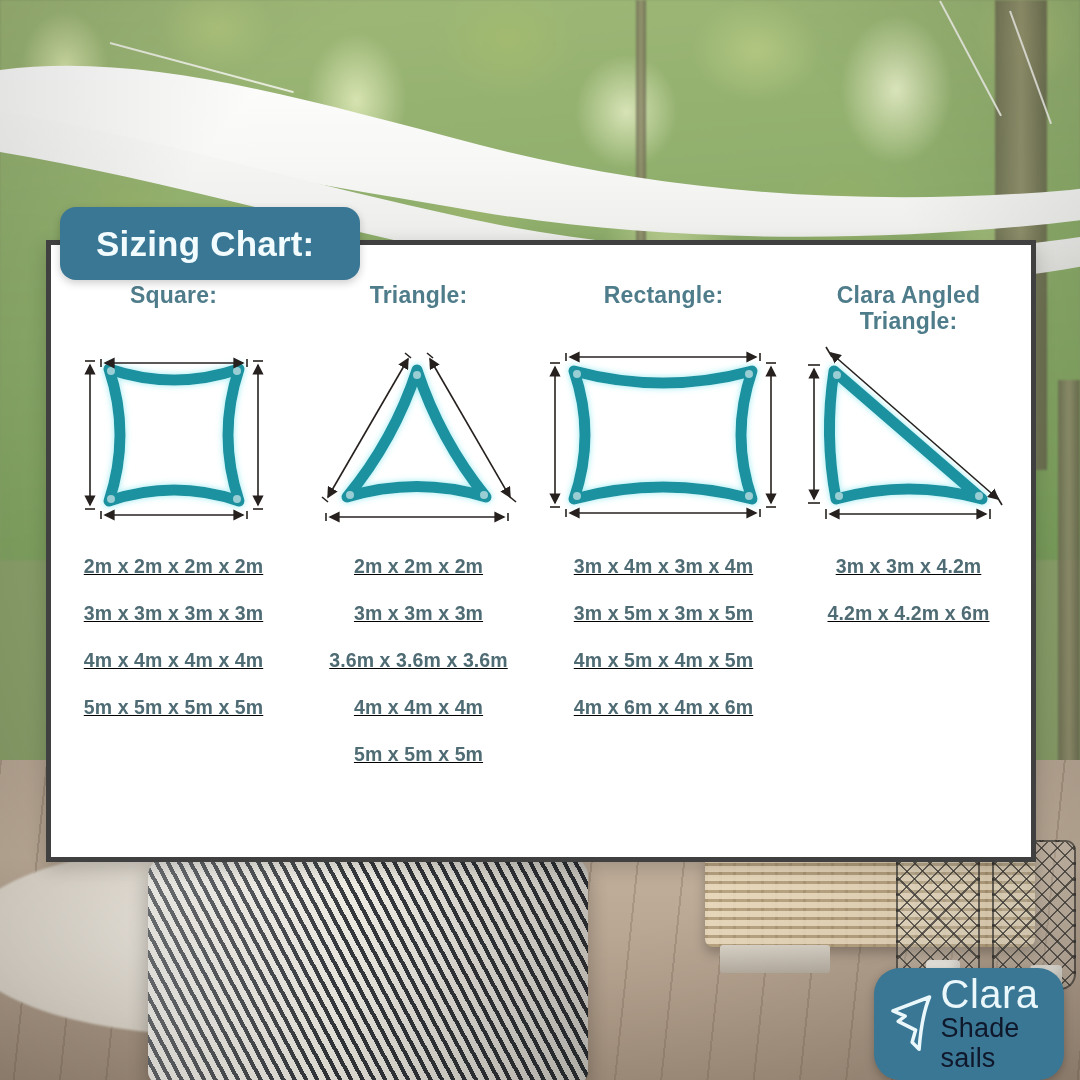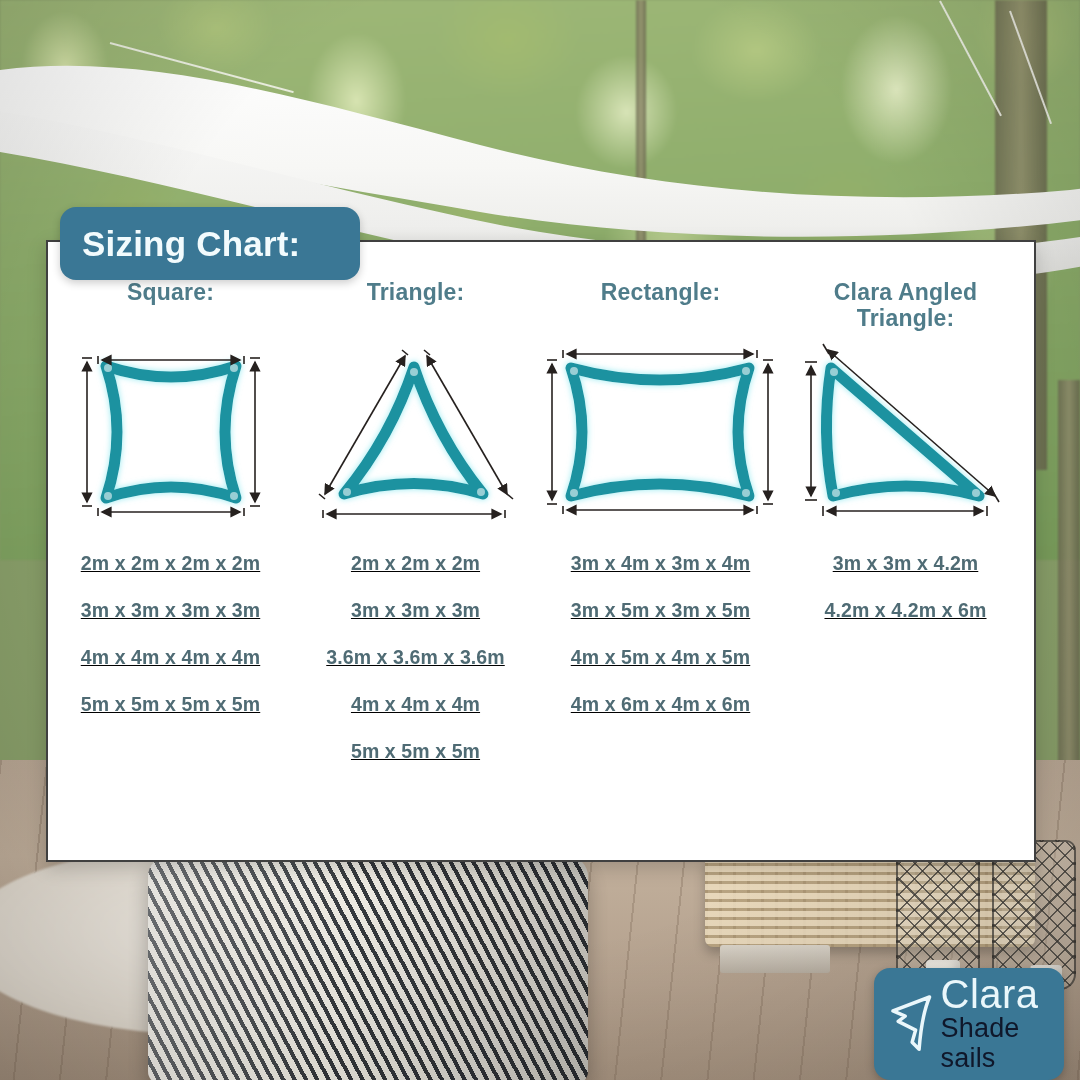--- a/index.html
+++ b/index.html
@@ -123,30 +123,30 @@
   }
   .vignette {
     position: absolute; inset: 0;
     background: radial-gradient(ellipse at 50% 42%, rgba(0,0,0,0) 55%, rgba(0,0,0,.16) 100%);
   }
 
   
   .card {
     position: absolute; left: 46px; top: 240px; width: 990px; height: 622px;
     background: #ffffff;
-    border: 2px solid #404040;
+    border: 5px solid #404040;
     box-shadow: 0 6px 18px rgba(0,0,0,.18);
   }
 
   .title-badge {
     position: absolute; left: 60px; top: 207px;
     width: 300px; height: 73px;
     background: #3a7795;
     border-radius: 16px;
-    display: flex; align-items: center; padding-left: 22px;
+    display: flex; align-items: center; padding-left: 36px;
     box-shadow: 0 3px 8px rgba(0,0,0,.2);
   }
   .title-badge span {
     color: #f2fbfd; font-size: 35px; font-weight: bold; letter-spacing: .2px;
   }
 
   
   .cols {
     position: absolute; left: 0; top: 38px; width: 980px; height: 570px;
     display: flex;
@@ -161,21 +161,21 @@
   .diagram { margin-top: 4px; height: 180px; display: flex; align-items: center; justify-content: center; }
   .sizes { margin-top: 18px; display: flex; flex-direction: column; align-items: center; gap: 0; text-decoration: underline; }
   .size-line {
     color: #4f6b74; font-size: 19.5px; font-weight: bold;
     line-height: 47px; white-space: nowrap; letter-spacing: .1px;
   }
 
   
   .logo {
     position: absolute; left: 874px; top: 968px; width: 190px; height: 112px;
-    background: #3a7795; border-radius: 16px;
+    background: #3a7795; border-radius: 26px;
     display: flex; align-items: center; padding-left: 12px;
     box-shadow: 0 3px 10px rgba(0,0,0,.25);
   }
   .logo-text { margin-left: 4px; }
   .logo-text .l1 { color: #eaf7fb; font-size: 40px; line-height: 38px; letter-spacing: .5px; }
   .logo-text .l2 { color: #0f172a; font-size: 27px; line-height: 30px; letter-spacing: .2px; }
 </style>
 </head>
 <body>
 

